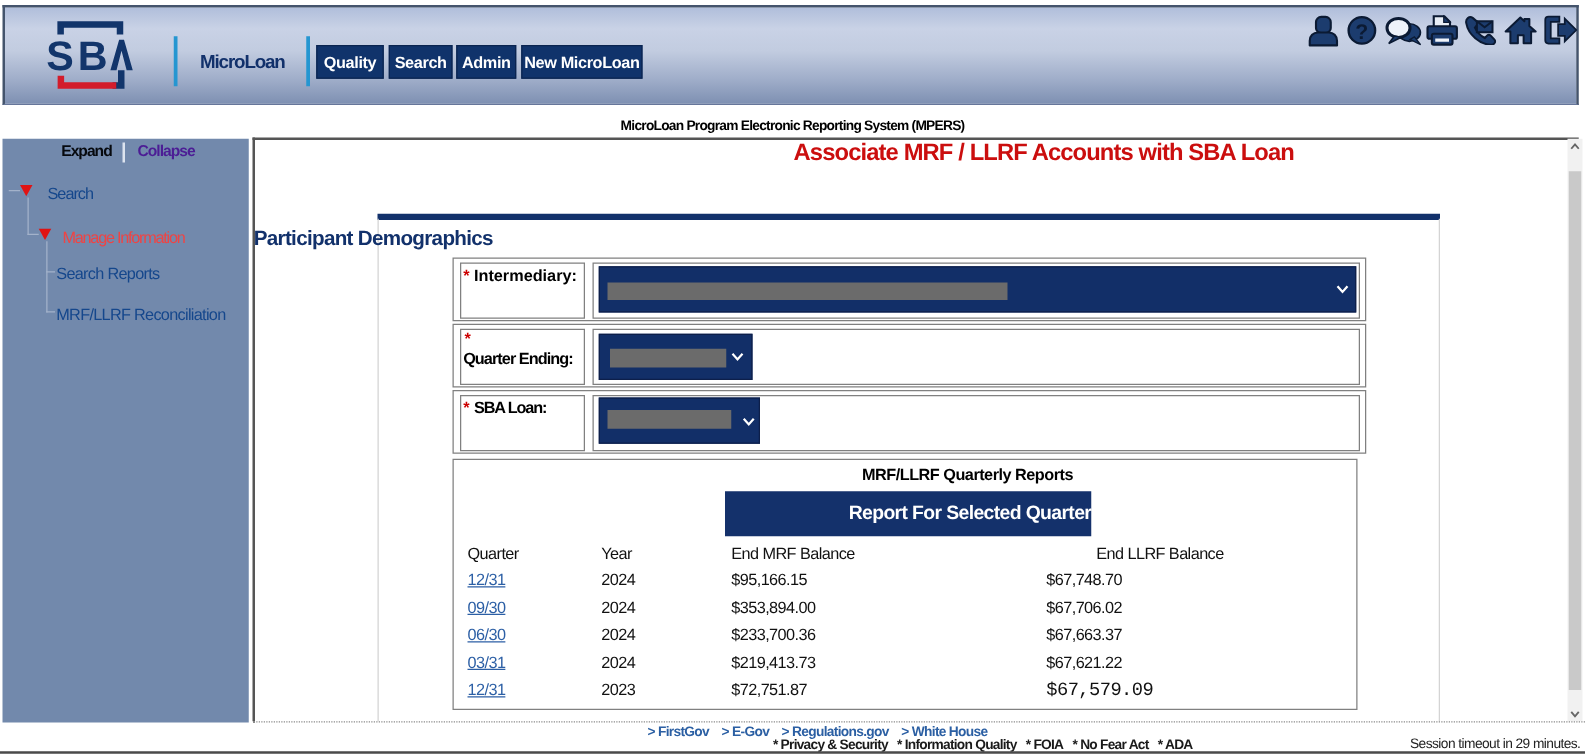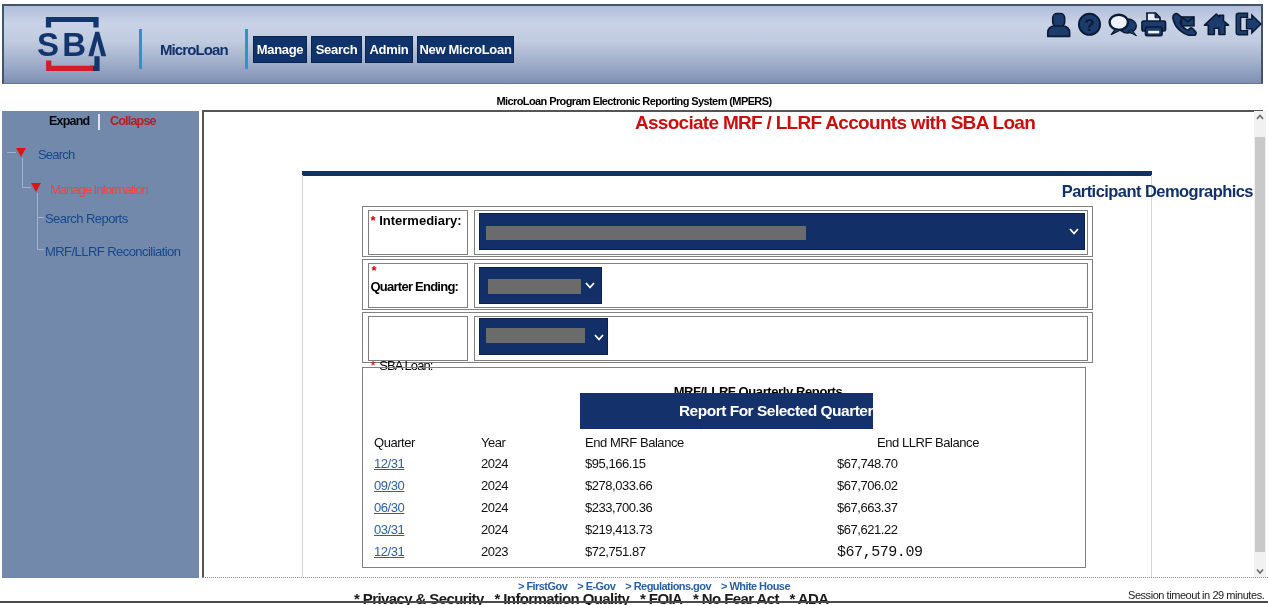--- a/index.html
+++ b/index.html
@@ -21,21 +21,21 @@
   <path d="M58.3,48.2 L65.3,23.8 L69.2,23.8 L76.2,48.2 L71.3,48.2 L67.2,32.5 L63.2,48.2 Z" fill="#12356b"></path>
   <path d="M67,48.2 V60.4 H60" fill="none" stroke="#12356b" stroke-width="5.2"></path>
   <path d="M18.7,52.5 V60.4 H63" fill="none" stroke="#d31c2b" stroke-width="5.2"></path>
 </svg>
 
 <div class="abs" style="left:139px; top:29px; width:3px; height:40px; background:#2596d1;"></div>
 <div class="abs" style="left:245px; top:29px; width:3px; height:40px; background:#2596d1;"></div>
 
 <div class="abs navy" style="left:160px; top:41px; font-size:15px; letter-spacing:-0.9px; font-weight:bold;">MicroLoan</div>
 
-<div class="navbtn" style="left:253px; width:54px;">Manage</div>
+<div class="navbtn" style="left:253px; width:54px;">Quality</div>
 <div class="navbtn" style="left:311px; width:51px;">Search</div>
 <div class="navbtn" style="left:365px; width:48px;">Admin</div>
 <div class="navbtn" style="left:417px; width:97px;">New MicroLoan</div>
 
 <svg class="abs" style="left:1046px; top:12px;" width="26" height="26" viewBox="0 0 26 26">
   <rect x="6.8" y="1.5" width="11.8" height="13" rx="4.2" fill="#1c3c6e" stroke="#0b1a33" stroke-width="1.7"></rect>
   <path d="M1.8,24.3 v-3.8 c0,-3.8 2.8,-6.5 6.5,-6.5 h8.8 c3.7,0 6.5,2.7 6.5,6.5 v3.8 z" fill="#1c3c6e" stroke="#0b1a33" stroke-width="1.7" stroke-linejoin="round"></path>
 </svg>
 <svg class="abs" style="left:1077px; top:12px;" width="25" height="25" viewBox="0 0 25 25">
   <circle cx="12.5" cy="12.3" r="10.6" fill="#1c3c6e" stroke="#0b1a33" stroke-width="1.9"></circle>
@@ -65,21 +65,21 @@
 <svg class="abs" style="left:1234px; top:12px;" width="28" height="24" viewBox="0 0 28 24">
   <path d="M13.5,1.2 H4.8 c-1.6,0 -2.6,1 -2.6,2.6 V20.2 c0,1.6 1,2.6 2.6,2.6 h8.7 V18.6 H6.6 V5.4 h6.9 z" fill="#1c3c6e" stroke="#0b1a33" stroke-width="1.4"></path>
   <path d="M12.5,7.3 h5.3 V2.9 L27,12 L17.8,21.1 V16.7 H12.5 z" fill="#1c3c6e" stroke="#0b1a33" stroke-width="1.4"></path>
 </svg>
 
 <div class="abs" style="left:0; top:95px; width:1268px; text-align:center; font-size:11px; letter-spacing:-0.6px; font-weight:bold; color:#000;">MicroLoan Program Electronic Reporting System (MPERS)</div>
 
 <div class="abs" style="left:2px; top:111px; width:197px; height:467px; background:#7289ac;"></div>
 <div class="abs" style="left:49px; top:114px; font-size:12.5px; letter-spacing:-0.8px; font-weight:bold; color:#06090e;">Expand</div>
 <div class="abs" style="left:98px; top:114px; width:2px; height:16px; background:#dde4ef;"></div>
-<div class="abs" style="left:110px; top:114px; font-size:12.5px; letter-spacing:-0.8px; font-weight:bold; color:#b91c1c;text-align:right;">Collapse</div>
+<div class="abs" style="left:110px; top:114px; font-size:12.5px; letter-spacing:-0.8px; font-weight:bold; color:#4c1d95;text-align:right;">Collapse</div>
 
 <div class="abs" style="left:7px; top:152px; width:9px; height:1px; background:#a3b2ca;"></div>
 <div class="abs" style="left:22px; top:158px; width:1px; height:30px; background:#a3b2ca;"></div>
 <div class="abs" style="left:22px; top:187px; width:9px; height:1px; background:#a3b2ca;"></div>
 <div class="abs" style="left:37px; top:193px; width:1px; height:57px; background:#a3b2ca;"></div>
 <div class="abs" style="left:37px; top:217px; width:7px; height:1px; background:#a3b2ca;"></div>
 <div class="abs" style="left:37px; top:249px; width:7px; height:1px; background:#a3b2ca;"></div>
 
 <div class="abs" style="left:16px; top:148px; width:0; height:0; border-left:5.5px solid transparent; border-right:5.5px solid transparent; border-top:9px solid #e01313;"></div>
 <div class="abs" style="left:31px; top:183px; width:0; height:0; border-left:5.5px solid transparent; border-right:5.5px solid transparent; border-top:9px solid #e01313;"></div>
@@ -90,21 +90,21 @@
 <div class="abs" style="left:45px; top:244px; font-size:13px; letter-spacing:-0.55px; color:#15478c;">MRF/LLRF Reconciliation</div>
 
 <div class="abs" style="left:202px; top:110px; width:1061px; height:1.5px; background:#555;"></div>
 <div class="abs" style="left:202px; top:110px; width:1.5px; height:467px; background:#555;"></div>
 
 <div class="abs" style="left:203px; top:112px; width:1264px; text-align:center; font-size:19px; letter-spacing:-0.7px; font-weight:bold; color:#cb0e0e;">Associate MRF / LLRF Accounts with SBA Loan</div>
 
 <div class="abs" style="left:302px; top:171px; width:850px; height:4.5px; background:#12316b;"></div>
 <div class="abs" style="left:301.5px; top:175px; width:1px; height:402px; background:#d4d4d4;"></div>
 <div class="abs" style="left:1151px; top:175px; width:1px; height:402px; background:#d4d4d4;"></div>
-<div class="abs" style="left:203px; top:182px; width:1050px; text-align:right; font-size:16.5px; letter-spacing:-0.55px; font-weight:bold; color:#12316b;">Participant Demographics</div>
+<div class="abs" style="left:203px; top:182px; width:1050px; text-align:left; font-size:16.5px; letter-spacing:-0.55px; font-weight:bold; color:#12316b;">Participant Demographics</div>
 
 <div class="abs" style="left:362px; top:206px; width:731px; height:51px; border:1px solid #808080;"></div>
 <div class="abs" style="left:368px; top:209.5px; width:100px; height:45.5px; border:1px solid #808080;"></div>
 <div class="abs" style="left:370.5px; top:213px; font-size:13px; font-weight:bold;"><span style="color:#c00;">* </span>Intermediary:</div>
 <div class="abs" style="left:474px; top:209.5px; width:614px; height:45.5px; border:1px solid #808080;"></div>
 <div class="abs" style="left:479px; top:213px; width:606px; height:37px; background:#122f68; border:1.5px solid #0d1f4a;"></div>
 <svg class="abs" style="left:1068px; top:226px;" width="12" height="10" viewBox="0 0 12 10">
     <path d="M2,3 L6,7.5 L10,3" fill="none" stroke="#fff" stroke-width="1.8"></path>
   </svg>
 <div class="abs" style="left:486px; top:226px; width:320px; height:14px; background:#6b6b6b;"></div>
@@ -115,45 +115,45 @@
 <div class="abs" style="left:370.5px; top:279px; font-size:13px; letter-spacing:-0.75px; font-weight:bold;">Quarter Ending:</div>
 <div class="abs" style="left:474px; top:262.5px; width:614px; height:45.5px; border:1px solid #808080;"></div>
 <div class="abs" style="left:478.5px; top:266.5px; width:123.5px; height:37px; background:#122f68; border:1.5px solid #0d1f4a;"></div>
 <svg class="abs" style="left:584px; top:280px;" width="12" height="10" viewBox="0 0 12 10">
     <path d="M2,3 L6,7.5 L10,3" fill="none" stroke="#fff" stroke-width="1.8"></path>
   </svg>
 <div class="abs" style="left:488px; top:279px; width:93px; height:15px; background:#6b6b6b;"></div>
 
 <div class="abs" style="left:362px; top:312px; width:731px; height:51px; border:1px solid #808080;"></div>
 <div class="abs" style="left:368px; top:315.5px; width:100px; height:45.5px; border:1px solid #808080;"></div>
-<div class="abs" style="left:370.5px; top:318px; font-size:13px; letter-spacing:-0.9px; font-weight:normal;margin-top:40px;"><span style="color:#c00;letter-spacing:0;">* </span>SBA Loan:</div>
+<div class="abs" style="left:370.5px; top:318px; font-size:13px; letter-spacing:-0.9px; font-weight:bold;"><span style="color:#c00;letter-spacing:0;">* </span>SBA Loan:</div>
 <div class="abs" style="left:474px; top:315.5px; width:614px; height:45.5px; border:1px solid #808080;"></div>
 <div class="abs" style="left:478.5px; top:318px; width:129.5px; height:37px; background:#122f68; border:1.5px solid #0d1f4a;"></div>
 <svg class="abs" style="left:592.5px; top:332px;" width="12" height="10" viewBox="0 0 12 10">
     <path d="M2,3 L6,7.5 L10,3" fill="none" stroke="#fff" stroke-width="1.8"></path>
   </svg>
 <div class="abs" style="left:486px; top:328px; width:99px; height:14.5px; background:#6b6b6b;"></div>
 
 <div class="abs" style="left:362px; top:367px; width:724px; height:201px; border:1px solid #808080;"></div>
-<div class="abs" style="left:362px; top:372px; width:792px; text-align:center; font-size:13px; letter-spacing:-0.4px; font-weight:bold; color:#000;margin-top:12px;">MRF/LLRF Quarterly Reports</div>
+<div class="abs" style="left:378px; top:372px; width:792px; text-align:center; font-size:13px; letter-spacing:-0.4px; font-weight:bold; color:#000;">MRF/LLRF Quarterly Reports</div>
 <div class="abs" style="left:580px; top:393px; width:293px; height:36px; background:#14316b; color:#fff; font-weight:bold; font-size:15.5px; letter-spacing:-0.5px; text-align:right; line-height:36px;">Report For Selected Quarter</div>
 
 <div class="abs" style="left:374px; top:435px; font-size:13px; letter-spacing:-0.45px; color:#111;">Quarter</div>
 <div class="abs" style="left:481px; top:435px; font-size:13px; letter-spacing:-0.45px; color:#111;">Year</div>
 <div class="abs" style="left:585px; top:435px; font-size:13px; letter-spacing:-0.45px; color:#111;">End MRF Balance</div>
 <div class="abs" style="left:837px; top:435px; font-size:13px; letter-spacing:-0.45px; color:#111;margin-left:40px;">End LLRF Balance</div>
 
 <div class="abs" style="left:374px; top:456px; font-size:13px; letter-spacing:-0.45px; color:#2c5fa5; text-decoration:underline;">12/31</div>
 <div class="abs" style="left:481px; top:456px; font-size:13px; letter-spacing:-0.45px; color:#111;">2024</div>
 <div class="abs" style="left:585px; top:456px; font-size:13px; letter-spacing:-0.45px; color:#111;">$95,166.15</div>
 <div class="abs" style="left:837px; top:456px; font-size:13px; letter-spacing:-0.45px; color:#111;">$67,748.70</div>
 
 <div class="abs" style="left:374px; top:478px; font-size:13px; letter-spacing:-0.45px; color:#2c5fa5; text-decoration:underline;">09/30</div>
 <div class="abs" style="left:481px; top:478px; font-size:13px; letter-spacing:-0.45px; color:#111;">2024</div>
-<div class="abs" style="left:585px; top:478px; font-size:13px; letter-spacing:-0.45px; color:#111;">$278,033.66</div>
+<div class="abs" style="left:585px; top:478px; font-size:13px; letter-spacing:-0.45px; color:#111;">$353,894.00</div>
 <div class="abs" style="left:837px; top:478px; font-size:13px; letter-spacing:-0.45px; color:#111;">$67,706.02</div>
 
 <div class="abs" style="left:374px; top:500px; font-size:13px; letter-spacing:-0.45px; color:#2c5fa5; text-decoration:underline;">06/30</div>
 <div class="abs" style="left:481px; top:500px; font-size:13px; letter-spacing:-0.45px; color:#111;">2024</div>
 <div class="abs" style="left:585px; top:500px; font-size:13px; letter-spacing:-0.45px; color:#111;">$233,700.36</div>
 <div class="abs" style="left:837px; top:500px; font-size:13px; letter-spacing:-0.45px; color:#111;">$67,663.37</div>
 
 <div class="abs" style="left:374px; top:522px; font-size:13px; letter-spacing:-0.45px; color:#2c5fa5; text-decoration:underline;">03/31</div>
 <div class="abs" style="left:481px; top:522px; font-size:13px; letter-spacing:-0.45px; color:#111;">2024</div>
 <div class="abs" style="left:585px; top:522px; font-size:13px; letter-spacing:-0.45px; color:#111;">$219,413.73</div>
@@ -168,15 +168,15 @@
 <div class="abs" style="left:1255px; top:137px; width:10px; height:415px; background:#c9c9c9;"></div>
 <svg class="abs" style="left:1255px; top:112px;" width="10" height="10" viewBox="0 0 10 10">
     <path d="M2,7 L5,3.5 L8,7" fill="none" stroke="#666" stroke-width="1.5"></path>
   </svg>
 <svg class="abs" style="left:1255px; top:566px;" width="10" height="10" viewBox="0 0 10 10">
     <path d="M2,3.5 L5,7 L8,3.5" fill="none" stroke="#666" stroke-width="1.5"></path>
   </svg>
 
 <div class="abs" style="left:202px; top:577px; width:1066px; border-top:1.5px dotted #8a8a8a;"></div>
 <div class="abs" style="left:354px; top:580px; width:600px; text-align:center; font-size:11px; letter-spacing:-0.55px; font-weight:bold; color:#2b5fa3;">&gt; FirstGov&nbsp;&nbsp;&nbsp;&nbsp;&gt; E-Gov&nbsp;&nbsp;&nbsp;&nbsp;&gt; Regulations.gov&nbsp;&nbsp;&nbsp;&nbsp;&gt; White House</div>
-<div class="abs" style="left:354px; top:589.5px; width:600px; text-align:left; font-size:15px; letter-spacing:-0.6px; font-weight:bold; color:#1a1a1a;">* Privacy &amp; Security&nbsp;&nbsp; * Information Quality&nbsp;&nbsp; * FOIA&nbsp;&nbsp; * No Fear Act&nbsp;&nbsp; * ADA</div>
+<div class="abs" style="left:354px; top:589.5px; width:600px; text-align:right; font-size:11px; letter-spacing:-0.6px; font-weight:bold; color:#1a1a1a;">* Privacy &amp; Security&nbsp;&nbsp; * Information Quality&nbsp;&nbsp; * FOIA&nbsp;&nbsp; * No Fear Act&nbsp;&nbsp; * ADA</div>
 <div class="abs" style="left:1128px; top:589px; font-size:11px; letter-spacing:-0.45px; color:#222;">Session timeout in 29 minutes.</div>
 <div class="abs" style="left:0; top:600.5px; width:1268px; height:2px; background:#4a4a4a;"></div>
 
 </body></html>

